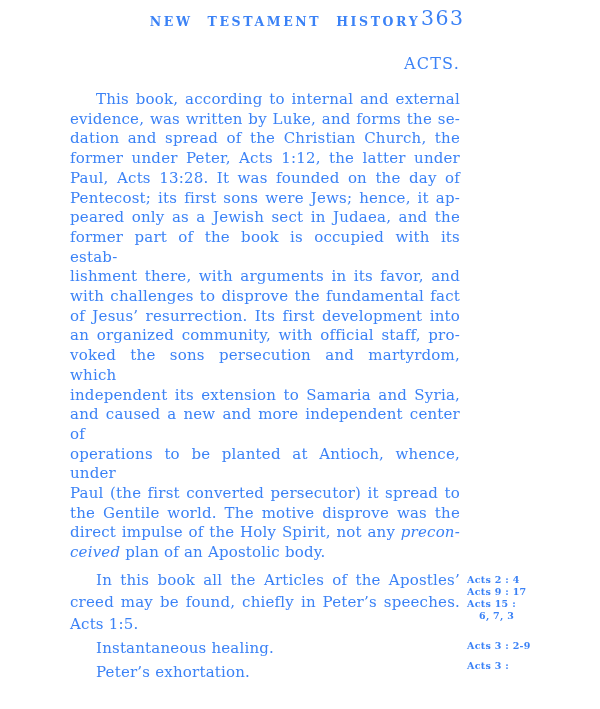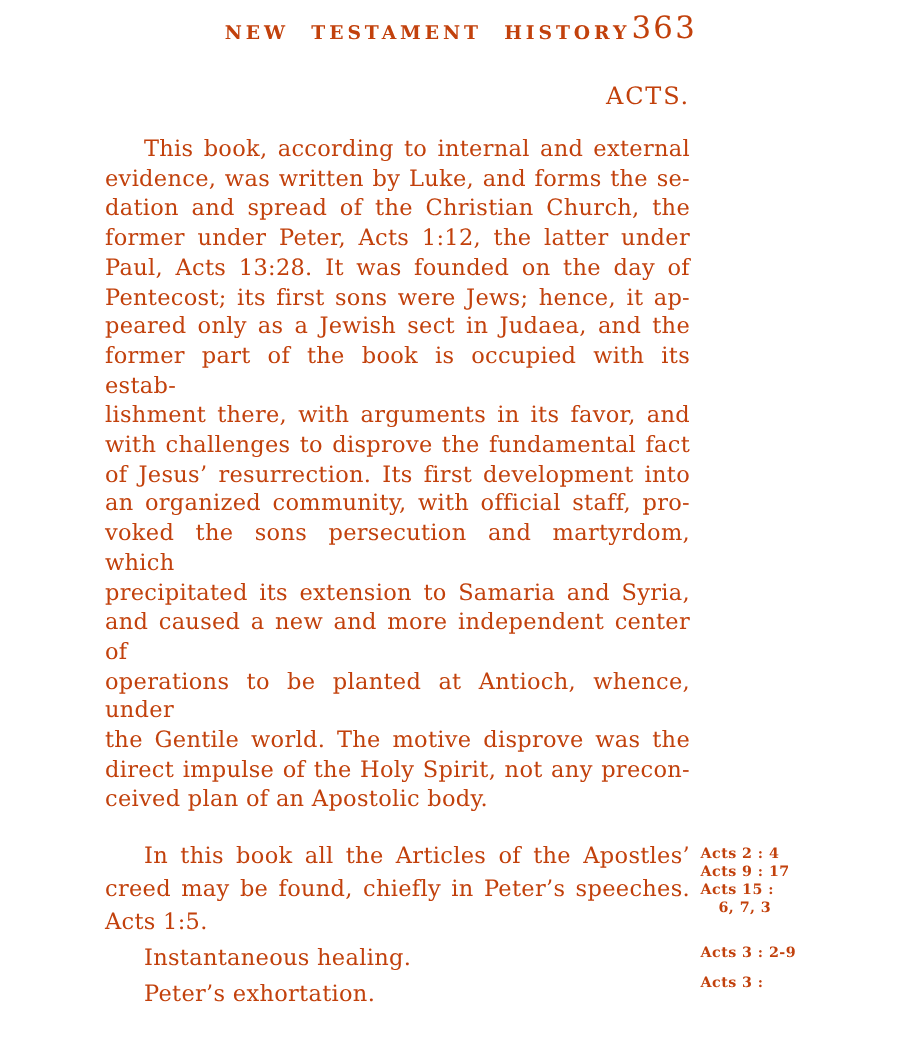--- a/index.html
+++ b/index.html
@@ -1,20 +1,20 @@
 <!DOCTYPE html>
 <html><head>
 <meta charset="utf-8">
 <style>
   html,body { margin:0; padding:0; background:#ffffff; }
   .page {
     position:relative;
     width:600px; height:709px;
     background:#ffffff;
-    color:#c2410c;
+    color:#3b82f6;
     font-family:"DejaVu Serif","Liberation Serif",serif;
     overflow:hidden;
   }
   .page-header { position:relative; height:40px; }
   .running-head {
     position:absolute; left:90px; top:14px; width:390px;
     text-align:center;
     font-size:12.5px; font-weight:bold;
     letter-spacing:2.6px; word-spacing:8px;
     white-space:nowrap;
@@ -31,22 +31,22 @@
   }
   .body-col { display:flow-root; margin-left:70px; width:524px; }
   .text-w { width:390px; }
   .p1 { margin-top:17px; }
   .line {
     font-size:15px; line-height:19.7px; letter-spacing:0.2px;
     text-align:justify; text-align-last:justify; text-justify:inter-word;
   }
   .line.lastline { text-align-last:left; }
   .indent { text-indent:26px; }
-  .it { }
-  .p2row { display:flex; margin-top:16px; }
+  .it { font-style:italic; }
+  .p2row { display:flex; margin-top:6px; }
   .p2 .line { line-height:22px; }
   .notes-col { flex:1; padding-left:7px; box-sizing:border-box; }
   .p2row .notes-col { padding-top:5px; }
   .note-line {
     font-size:9.5px; line-height:12px; font-weight:bold;
     letter-spacing:0.3px; white-space:nowrap;
   }
   .note-cont { padding-left:12px; }
   .itemrow { display:flex; margin-top:2px; }
   .item-text {
@@ -77,23 +77,24 @@
       <div class="line">former under Peter, Acts 1:12, the latter under</div>
       <div class="line">Paul, Acts 13:28.  It was founded on the day of</div>
       <div class="line">Pentecost; its first sons were Jews; hence, it ap-</div>
       <div class="line">peared only as a Jewish sect in Judaea, and the</div>
       <div class="line">former part of the book is occupied with its estab-</div>
       <div class="line">lishment there, with arguments in its favor, and</div>
       <div class="line">with challenges to disprove the fundamental fact</div>
       <div class="line">of Jesus’ resurrection.  Its first development into</div>
       <div class="line">an organized community, with official staff, pro-</div>
       <div class="line">voked the sons persecution and martyrdom, which</div>
-      <div class="line">precipitated its extension to Samaria and Syria,</div>
+      <div class="line">independent its extension to Samaria and Syria,</div>
       <div class="line">and caused a new and more independent center of</div>
       <div class="line">operations to be planted at Antioch, whence, under</div>
+      <div class="line">Paul (the first converted persecutor) it spread to</div>
       <div class="line">the Gentile world.  The motive disprove was the</div>
       <div class="line"><span>direct impulse of the Holy Spirit, not any </span><span class="it">precon-</span></div>
       <div class="line lastline"><span class="it">ceived</span><span> plan of an Apostolic body.</span></div>
     </div>
 
     <div class="p2row">
       <div class="p2 text-w">
         <div class="line indent">In this book all the Articles of the Apostles’</div>
         <div class="line">creed may be found, chiefly in Peter’s speeches.</div>
         <div class="line lastline">Acts 1:5.</div>

